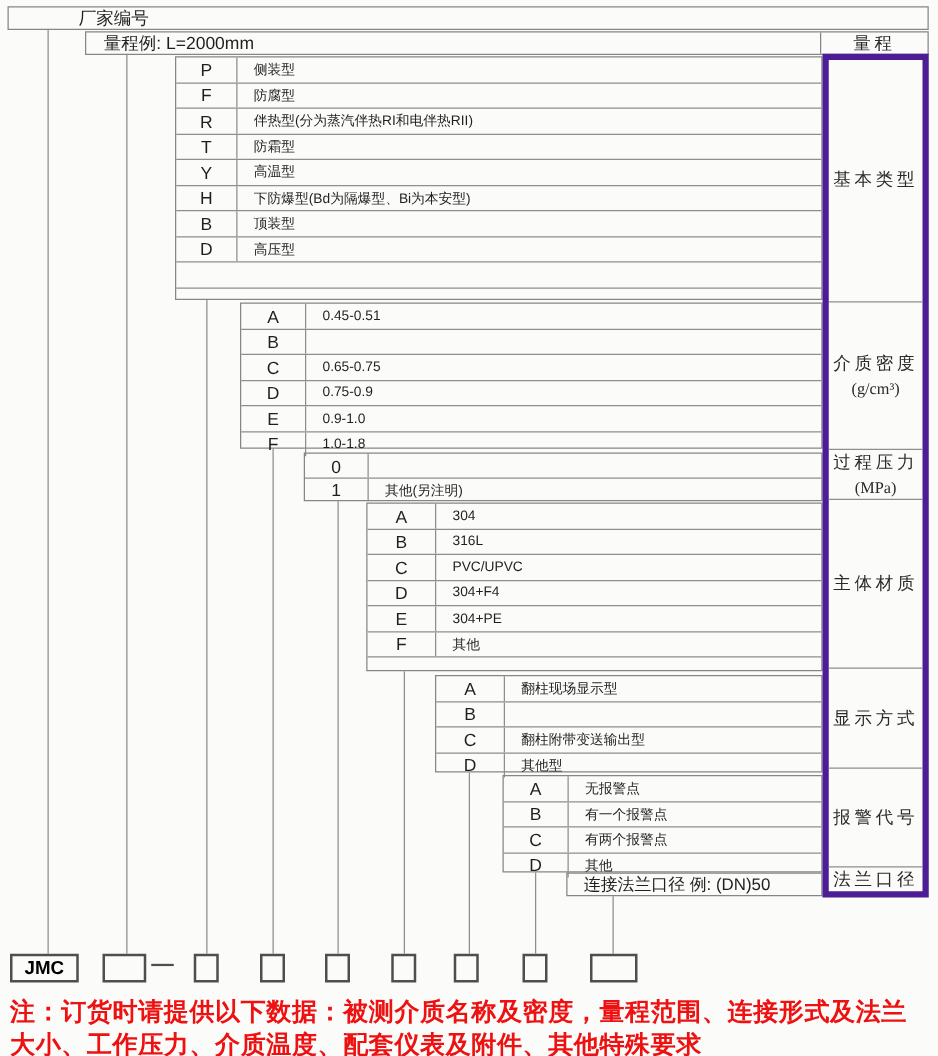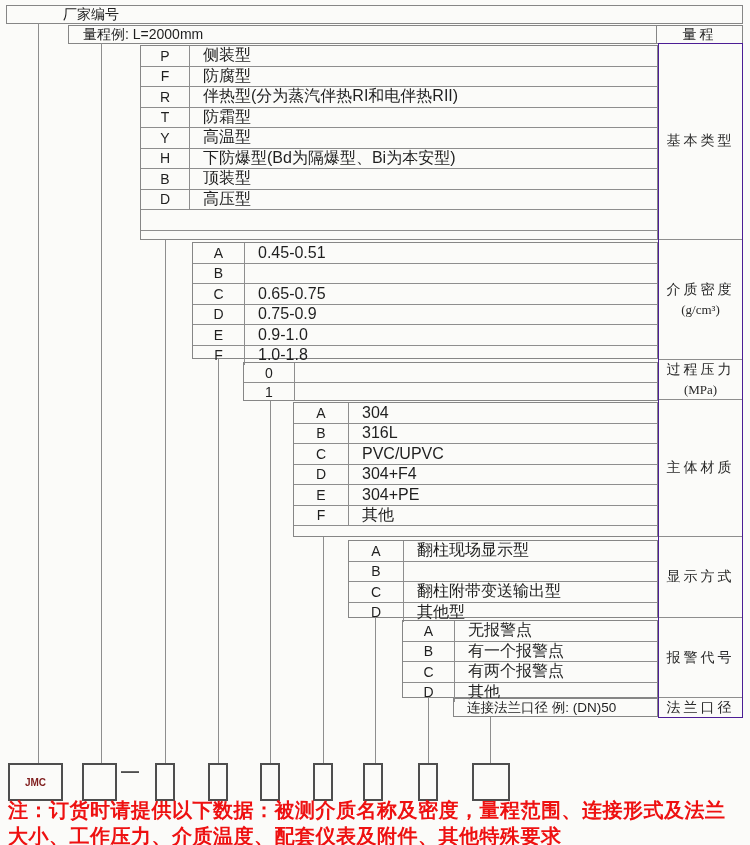--- a/index.html
+++ b/index.html
@@ -20,41 +20,41 @@
     font-family:"Liberation Serif", serif; letter-spacing:3px; font-size:14px; color:#2a2a2a;
   }
   
   .sel-table { border:1px solid #868686; background:transparent; }
   .sel-row { display:flex; height:19.5px; border-bottom:1px solid #8e8e8e; }
   .sel-row:last-child { border-bottom:none; }
   .sel-row .code {
     border-right:1px solid #8e8e8e; display:flex; align-items:center;
     justify-content:center; font-size:14px;
   }
-  .sel-row .desc { flex:1; display:flex; align-items:center; padding-left:13px; font-size:16px; white-space:nowrap; }
+  .sel-row .desc { flex:1; display:flex; align-items:center; padding-left:13px; font-size:11px; white-space:nowrap; }
   .sel-row.empty-row { }
   .sel-row.empty-row .blank { flex:1; }
   .w48{width:48px;} .w51{width:51px;} .w50{width:50px;} .w54{width:54px;}
   
-  .label-col { border:1px solid #4c1d95; display:flex; flex-direction:column; }
+  .label-col { border:5px solid #4c1d95; display:flex; flex-direction:column; }
   .label-cell {
     border-bottom:1px solid #8e8e8e; display:flex; flex-direction:column;
     align-items:center; justify-content:center;
     font-family:"Liberation Serif", serif; font-size:14px; letter-spacing:3px; color:#2a2a2a;
   }
   .label-cell:last-child { border-bottom:none; }
   .label-cell .unit { letter-spacing:0px; font-size:13px; margin-top:3px; }
   
   .vline { position:absolute; width:1px; background:#8e8e8e; }
   
   .model-box {
-    position:absolute; top:763px; height:38px; box-sizing:border-box;
+    position:absolute; top:763px; height:23px; box-sizing:border-box;
     border:2px solid #4e4e4e; background:#fbfbf9;
     display:flex; align-items:center; justify-content:center;
-    font-weight:bold; font-size:10px; color:#7f1d1d;
+    font-weight:bold; font-size:15px; color:#000000;
   }
   .dash-glyph {
     position:absolute; top:760px; height:23px; display:flex; align-items:center;
     font-weight:bold; font-size:18px; color:#4e4e4e;
   }
   
   .note {
     position:absolute; left:8px; top:797px; width:738px;
     color:#ee1111; font-weight:bold; font-size:20px; line-height:26px;
     letter-spacing:0.5px; white-space:nowrap;
@@ -144,20 +144,21 @@
         <span class="desc">1.0-1.8</span>
       </div>
   </div>
 
   <div class="abs sel-table" style="left:243px; top:362px; width:415px; height:39px;">
     <div class="sel-row" style="height:19px;">
         <span class="code w50">0</span>
       </div>
     <div class="sel-row" style="height:18px;">
         <span class="code w50">1</span>
+        <span class="desc">其他(另注明)</span>
       </div>
   </div>
 
   <div class="abs sel-table" style="left:293px; top:402px; width:365px; height:135px;">
     <div class="sel-row">
         <span class="code w54">A</span>
         <span class="desc">304</span>
       </div>
     <div class="sel-row">
         <span class="code w54">B</span>

